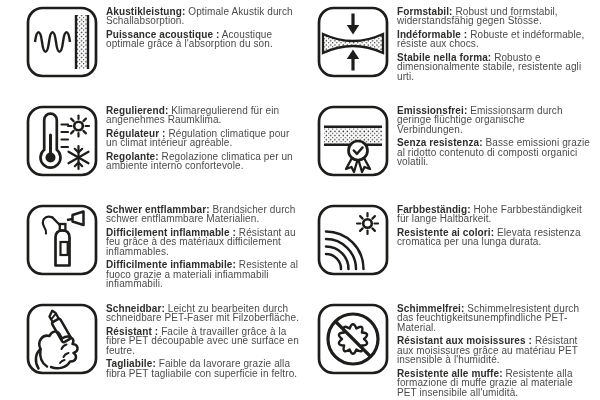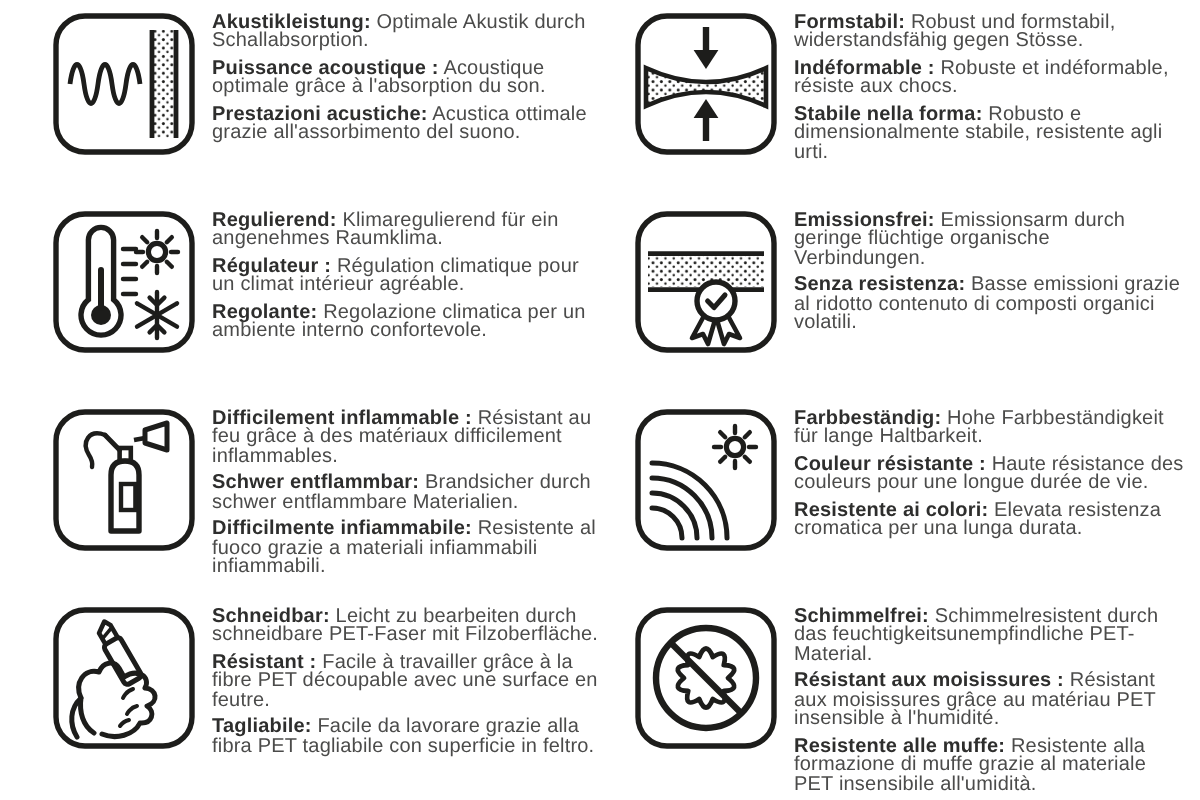--- a/index.html
+++ b/index.html
@@ -47,21 +47,20 @@
         <rect class="ic" x="2" y="2" width="68" height="68" rx="14.5" stroke-width="2.7"></rect>
         <rect x="50" y="9" width="12" height="54" fill="url(#stA)"></rect>
         <line class="ic" x1="50" y1="9" x2="50" y2="63" stroke-width="2.4"></line>
         <line class="ic" x1="62" y1="9" x2="62" y2="63" stroke-width="2.4"></line>
         <path class="ic" stroke-width="2.4" d="M9 36 c1.7 -13 5.3 -13 7 0 c1.7 13 5.3 13 7 0 c1.7 -13 5.3 -13 7 0 c1.7 13 5.3 13 7 0 c1.7 -13 5.3 -13 7 0"></path>
       </svg>
     </div>
     <div class="texts">
       <p><strong>Akustikleistung:</strong> <span>Optimale Akustik durch Schallabsorption.</span></p>
       <p><strong>Puissance acoustique :</strong> <span>Acoustique optimale grâce à l'absorption du son.</span></p>
-      <p><strong>Prestazioni acustiche:</strong> <span>Acustica ottimale grazie all'assorbimento del suono.</span></p>
     </div>
   </div>
 
   <div class="feature">
     <div class="icon-box">
       <svg viewBox="0 0 72 72">
         <defs>
             <pattern id="stB" width="4.2" height="4.2" patternUnits="userSpaceOnUse">
               <circle cx="1.1" cy="1.2" r="0.75" fill="#1d1d1b"></circle>
               <circle cx="3.1" cy="3.2" r="0.6" fill="#1d1d1b"></circle>
@@ -154,22 +153,22 @@
         <path class="ic" stroke-width="2.7" stroke-linejoin="round" d="M29.5 61.5 V33.5 Q29.5 26.5 36.5 26.5 Q43.5 26.5 43.5 33.5 V61.5 Z"></path>
         <rect class="ic" x="33.8" y="20" width="5.6" height="6.5" stroke-width="2.3"></rect>
         <rect class="ic" x="34.5" y="38" width="7.2" height="13" stroke-width="2.2"></rect>
         <path class="ic" d="M33.8 21 L26.5 13.5" stroke-width="2.4" stroke-linecap="round"></path>
         <path class="ic" d="M26.5 13.5 C18.5 10.5 14.5 17 18.5 23.5 C19.6 25.2 20.5 27 20 29.5" stroke-width="2.2" stroke-linecap="round"></path>
         <line class="ic" x1="41" y1="16" x2="46.5" y2="15" stroke-width="2.4"></line>
         <path class="ic" d="M46.5 11 L57.5 7.5 L57.5 21 L46.5 17.5 Z" stroke-width="2.5" stroke-linejoin="round"></path>
       </svg>
     </div>
     <div class="texts">
+      <p><strong>Schwer entflammbar:</strong> <span>Brandsicher durch schwer entflammbare Materialien.</span></p>
       <p><strong>Difficilement inflammable :</strong> <span>Résistant au feu grâce à des matériaux difficilement inflammables.</span></p>
-      <p><strong>Schwer entflammbar:</strong> <span>Brandsicher durch schwer entflammbare Materialien.</span></p>
       <p><strong>Difficilmente infiammabile:</strong> <span>Resistente al fuoco grazie a materiali infiammabili infiammabili.</span></p>
     </div>
   </div>
 
   <div class="feature">
     <div class="icon-box">
       <svg viewBox="0 0 72 72">
         <rect class="ic" x="2" y="2" width="68" height="68" rx="14.5" stroke-width="2.7"></rect>
         <g class="ic" stroke-width="2.5" stroke-linecap="round">
           <path d="M9 50 A15 15 0 0 1 24 65"></path>
@@ -185,21 +184,20 @@
             <line x1="50.5" y1="26.5" x2="50.5" y2="30"></line>
           <line x1="55.4" y1="14.6" x2="57.9" y2="12.1"></line>
             <line x1="45.6" y1="24.4" x2="43.1" y2="26.9"></line>
           <line x1="55.4" y1="24.4" x2="57.9" y2="26.9"></line>
             <line x1="45.6" y1="14.6" x2="43.1" y2="12.1"></line>
         </g>
       </svg>
     </div>
     <div class="texts">
       <p><strong>Farbbeständig:</strong> <span>Hohe Farbbeständigkeit für lange Haltbarkeit.</span></p>
-      <p><strong>Couleur résistante :</strong> <span>Haute résistance des couleurs pour une longue durée de vie.</span></p>
       <p><strong>Resistente ai colori:</strong> <span>Elevata resistenza cromatica per una lunga durata.</span></p>
     </div>
   </div>
 
   <div class="feature">
     <div class="icon-box">
       <svg viewBox="0 0 72 72">
         <rect class="ic" x="2" y="2" width="68" height="68" rx="14.5" stroke-width="2.7"></rect>
         <g transform="rotate(-30 33 26)">
           <rect class="ic" x="29.5" y="17" width="9.5" height="23" rx="2" stroke-width="2.5"></rect>
@@ -212,21 +210,21 @@
           <path d="M14.5 46 C13.5 53 15.5 60 21 63.5"></path>
           <path d="M40.5 41.5 c-3.5 1 -5 4.5 -5 4.5" stroke-width="2"></path>
           <path d="M42.5 50 c-3.5 0.8 -5 4 -5 4" stroke-width="2"></path>
           <path d="M38.5 57 c-3 0.8 -4.5 3 -4.5 3" stroke-width="2"></path>
         </g>
       </svg>
     </div>
     <div class="texts">
       <p><strong>Schneidbar:</strong> <span>Leicht zu bearbeiten durch schneidbare PET-Faser mit Filzoberfläche.</span></p>
       <p><strong>Résistant :</strong> <span>Facile à travailler grâce à la fibre PET découpable avec une surface en feutre.</span></p>
-      <p><strong>Tagliabile:</strong> <span>Facile da lavorare grazie alla fibra PET tagliabile con superficie in feltro.</span></p>
+      <p><strong>Tagliabile:</strong> <span>Faible da lavorare grazie alla fibra PET tagliabile con superficie in feltro.</span></p>
     </div>
   </div>
 
   <div class="feature">
     <div class="icon-box">
       <svg viewBox="0 0 72 72">
         <rect class="ic" x="2" y="2" width="68" height="68" rx="14.5" stroke-width="2.7"></rect>
         <path class="ic" stroke-width="2.4" stroke-linejoin="round" d="M47 36 Q54.1 41.9 44.9 42.5 Q47.2 51.4 39.4 46.5 Q36 55 32.6 46.5 Q24.8 51.4 27.1 42.5 Q17.9 41.9 25 36 Q17.9 30.1 27.1 29.5 Q24.8 20.6 32.6 25.5 Q36 17 39.4 25.5 Q47.2 20.6 44.9 29.5 Q54.1 30.1 47 36 Z"></path>
         <circle class="ic" cx="36" cy="36" r="25" stroke-width="3.2"></circle>
         <line class="ic" x1="18.5" y1="18.5" x2="53.5" y2="53.5" stroke-width="3.2"></line>

